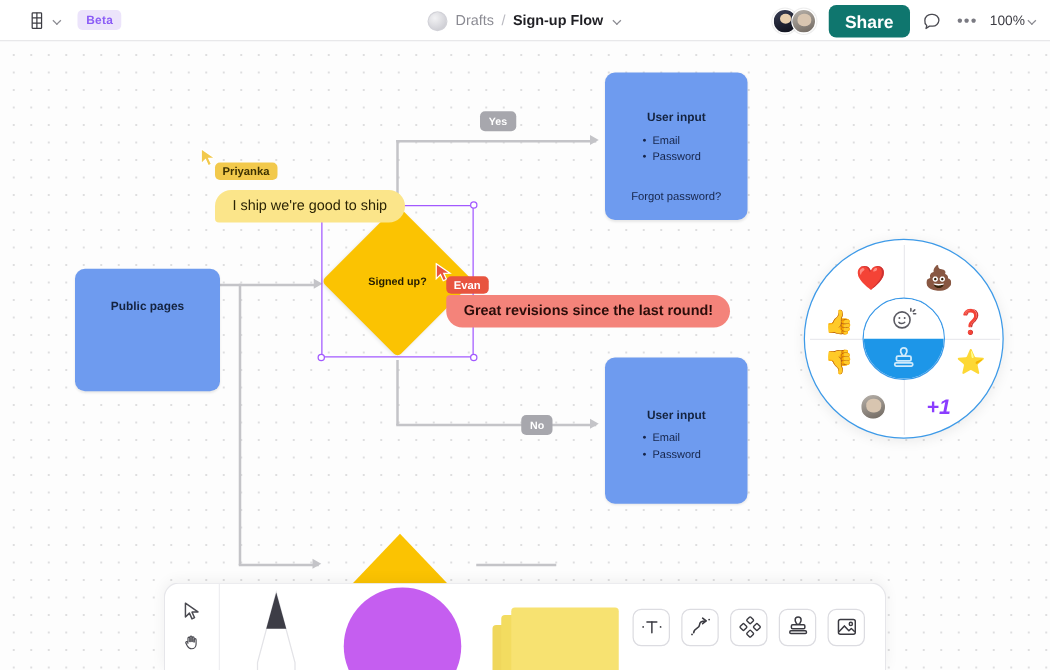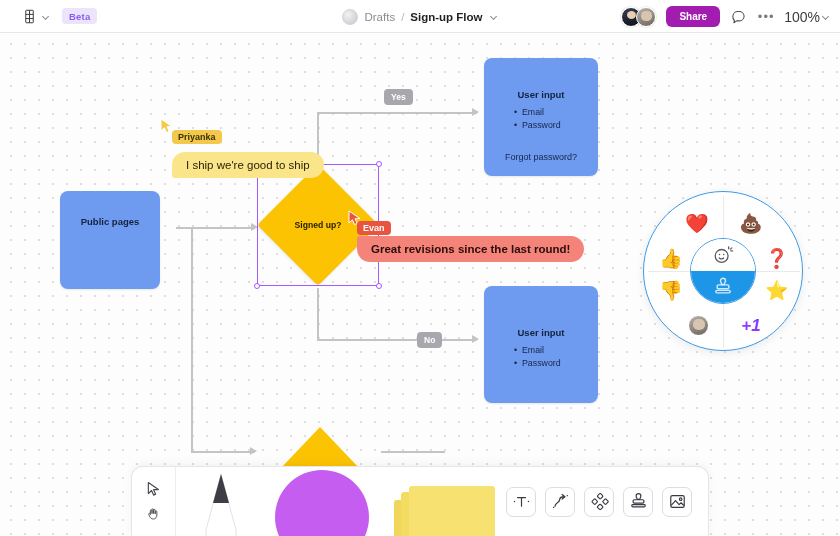--- a/index.html
+++ b/index.html
@@ -74,32 +74,32 @@
   }
   .avatar-2 { background: linear-gradient(160deg,#b8b2ab 0%,#6e665e 100%); }
   .avatar-2::after {
     content: ""; position: absolute; left: 4px; top: 3px;
     width: 11px; height: 10px; border-radius: 45%;
     background: #d8c5b0;
   }
   .avatar-group { display: flex; margin-right: 2px; }
   .avatar-group .avatar + .avatar { margin-left: -5px; }
   .share-btn {
-    background: #a21caf; color: #fff;
-    font-size: 10px; font-weight: bold;
+    background: #0f766e; color: #fff;
+    font-size: 14px; font-weight: bold;
     padding: 5px 13px; border-radius: 6px;
     border: none; cursor: pointer;
   }
   .icon-btn {
     width: 20px; height: 20px;
     display: flex; align-items: center; justify-content: center;
     cursor: pointer; color: #4b4b52;
   }
   .dots { letter-spacing: 1px; font-size: 13px; color: #7a7a82; line-height: 10px; }
-  .zoom-ctl { display: flex; align-items: center; gap: 3px; font-size: 14px; color: #3c3c43; cursor: pointer; }
+  .zoom-ctl { display: flex; align-items: center; gap: 3px; font-size: 11px; color: #3c3c43; cursor: pointer; }
 
   
   .canvas {
     position: absolute; left: 0; top: 33px;
     width: 840px; height: 503px;
     background-color: #fdfdfd;
     background-image: radial-gradient(#dededf 0.9px, transparent 0.9px);
     background-size: 14px 14px;
     background-position: 4px 4px;
     overflow: hidden;
@@ -324,21 +324,21 @@
     <div class="conn conn-h" style="left:317px; top:306px; width:160px;"></div>
     <div class="arrowhead" style="left:472px; top:302px;"></div>
     <div class="edge-label" style="left:385px; top:299px;margin-left:32px;">No</div>
 
     <div class="conn conn-v" style="left:191px; top:194px; height:225px;"></div>
     <div class="conn conn-h" style="left:191px; top:418px; width:64px;"></div>
     <div class="arrowhead" style="left:250px; top:414px;"></div>
 
     <div class="conn conn-h" style="left:381px; top:418px; width:64px;"></div>
 
-    <div class="node-box" style="left:60px; top:158px; width:100px; height:98px;">
+    <div class="node-box" style="left:60px; top:182px; width:116px; height:98px;">
       <div class="node-title" style="padding-top:25px;">Public pages</div>
     </div>
 
     <div class="node-box" style="left:484px; top:25px; width:114px; height:118px;">
       <div class="node-title" style="padding-top:31px;">User input</div>
       <ul class="node-list" style="padding-left:30px; padding-top:6px;">
         <li>Email</li>
         <li>Password</li>
       </ul>
       <div class="node-extra" style="text-align:center;">Forgot password?</div>

